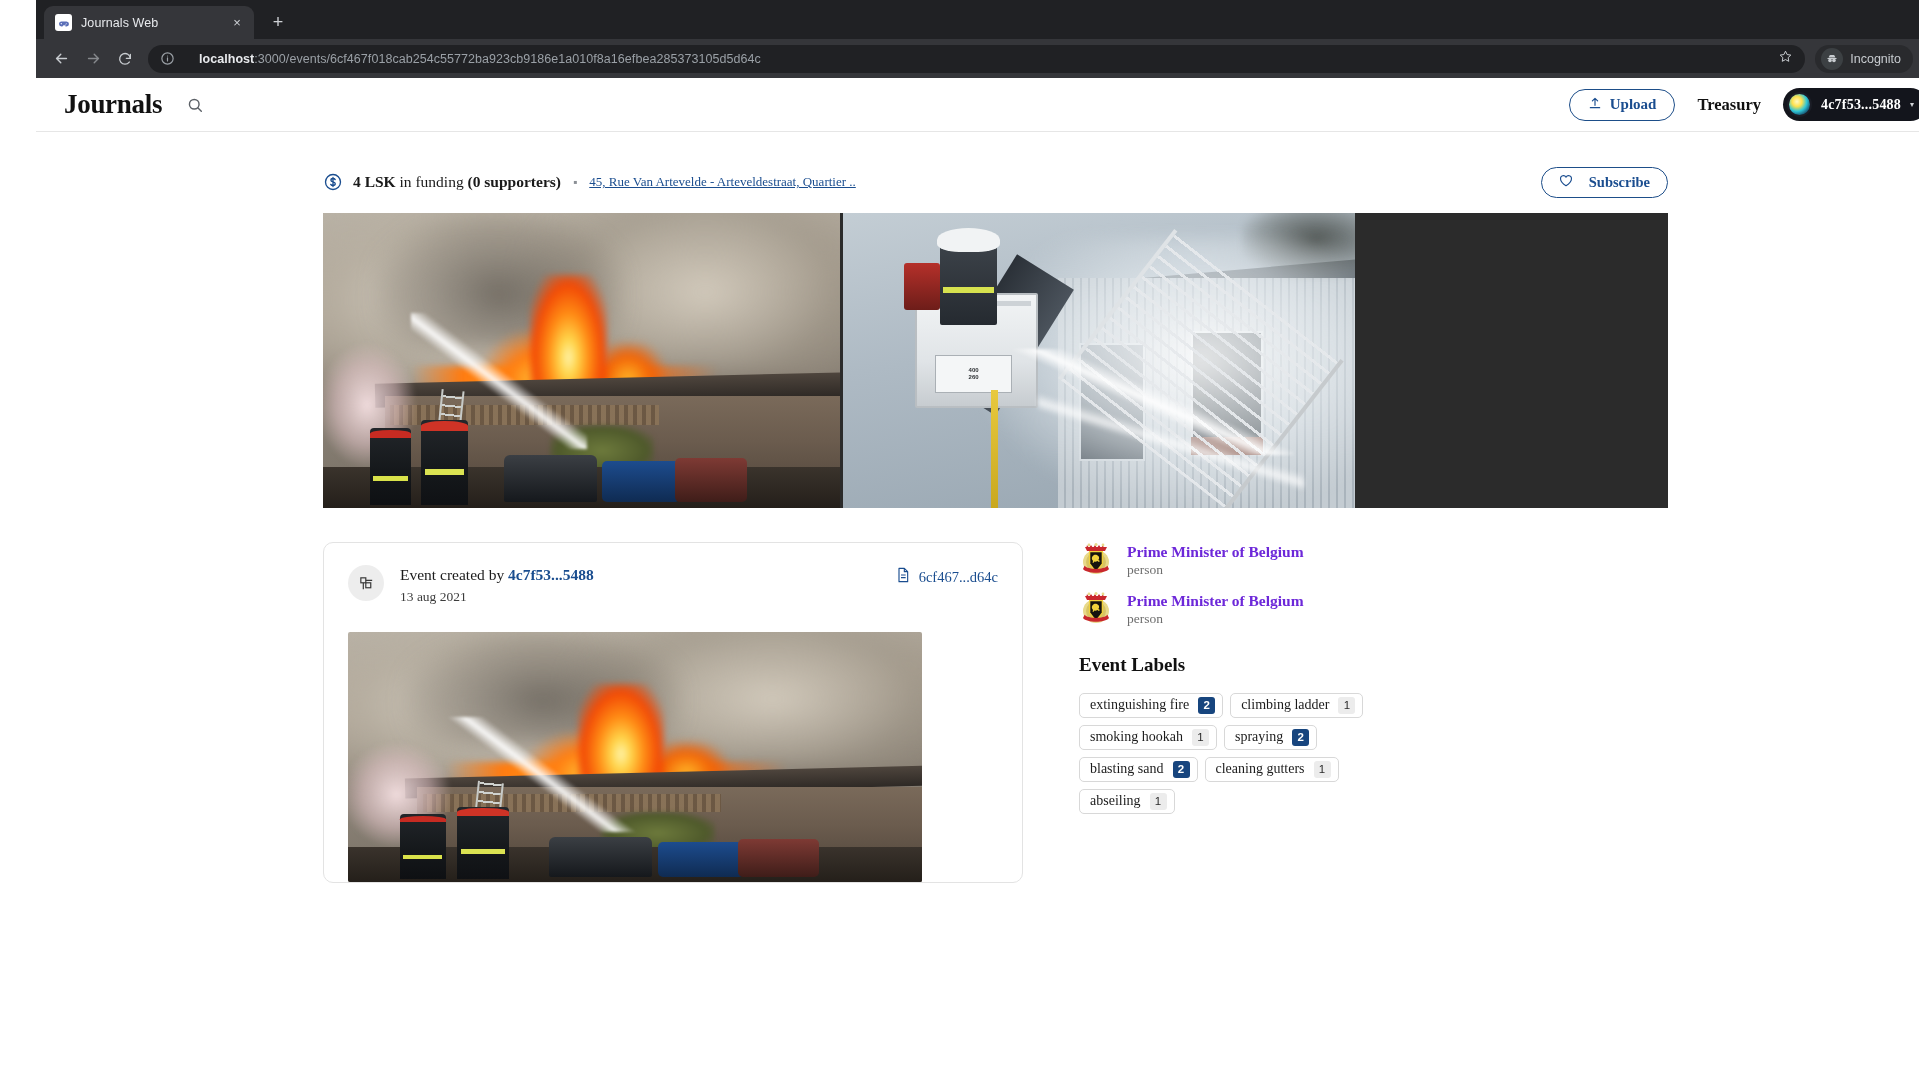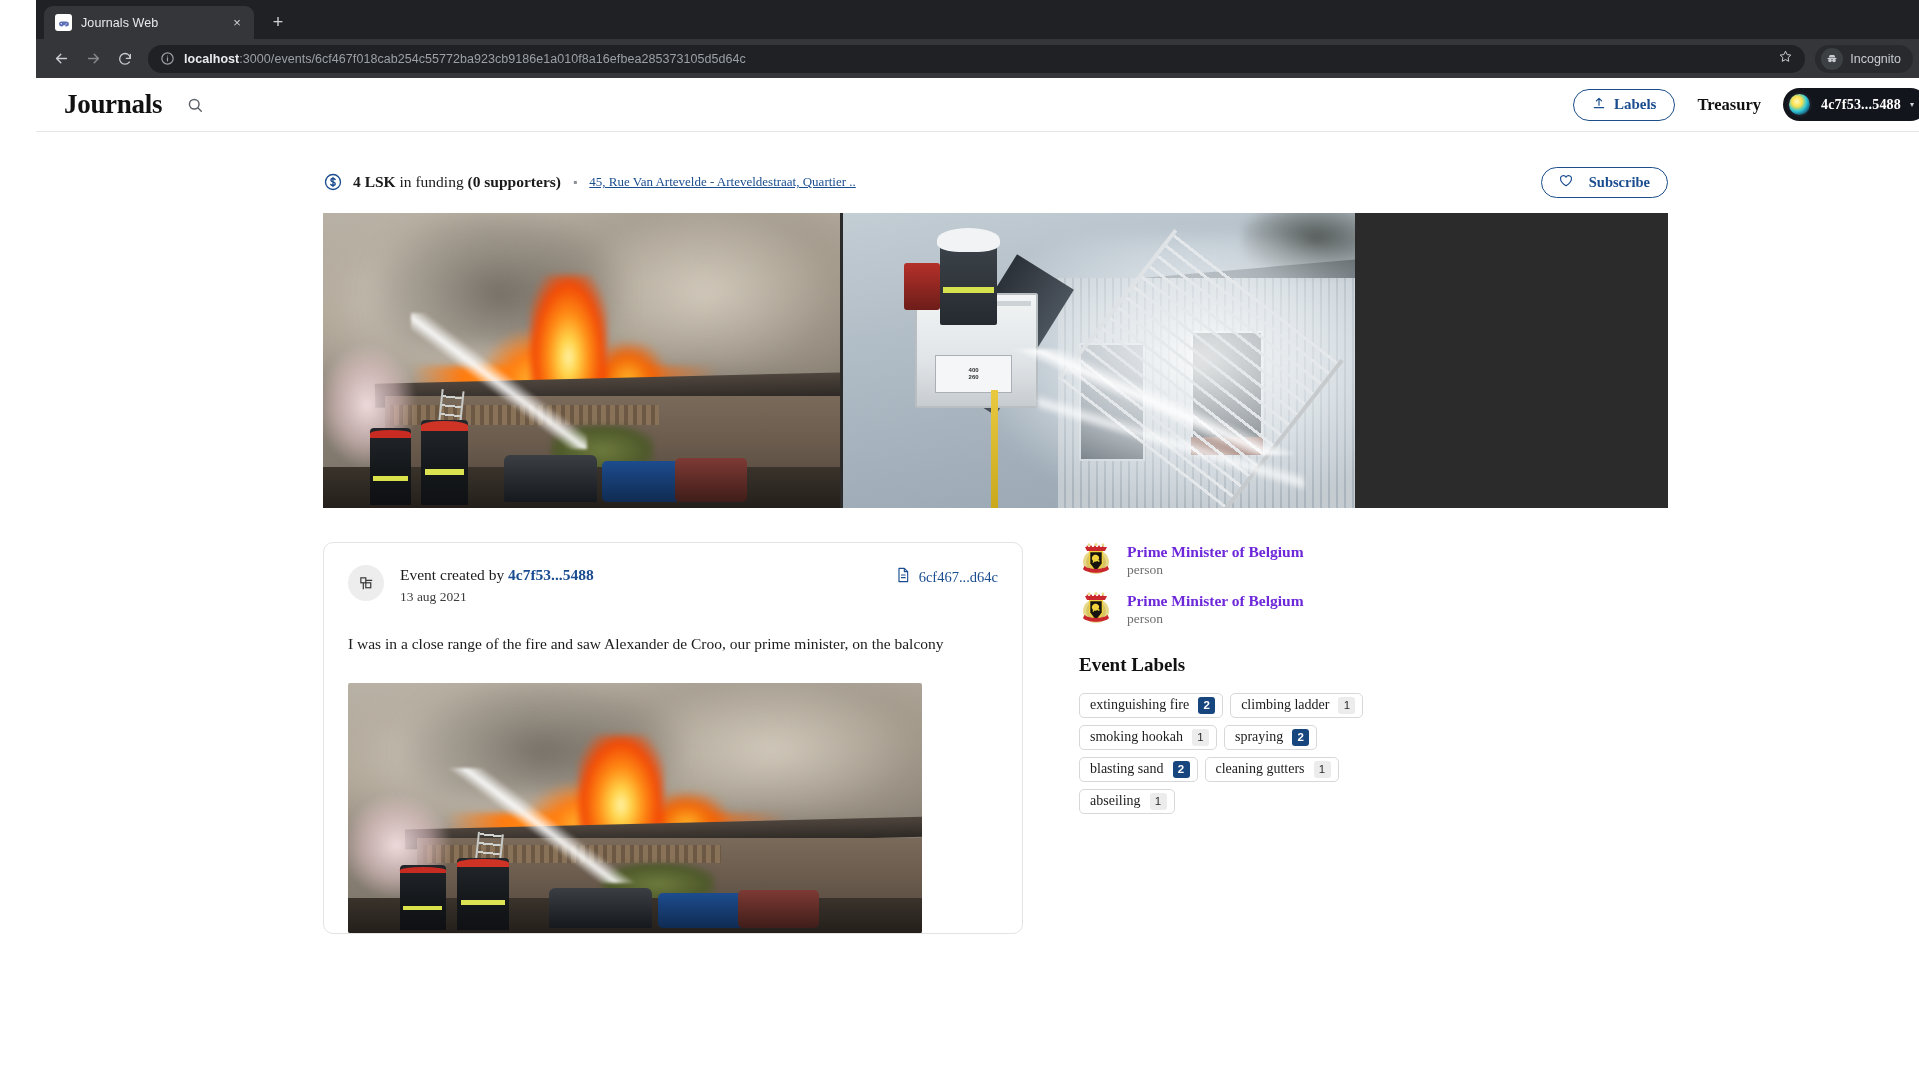--- a/index.html
+++ b/index.html
@@ -52,21 +52,21 @@
     padding: 0 10px; gap: 2px;
   }
   .nav-btn {
     width: 30px; height: 30px; border-radius: 50%;
     display: flex; align-items: center; justify-content: center;
     color: #c8ccd0; flex: 0 0 auto;
   }
   .nav-btn.dim { color: #86898d; }
   .omnibox {
     flex: 1; height: 28px; background: #202124; border-radius: 16px;
-    display: flex; align-items: center; padding: 0 12px; gap: 9px;
+    display: flex; align-items: center; padding: 0 12px; gap: 24px;
     margin: 0 8px 0 6px; min-width: 0;
   }
   .omni-info { width: 15px; height: 15px; flex: 0 0 auto; color: #9aa0a6; }
   .omni-url {
     font-size: 12.5px; color: #9aa0a6; white-space: nowrap;
     overflow: hidden; text-overflow: ellipsis; letter-spacing: .05px;
   }
   .omni-url b { color: #e8eaed; font-weight: 700; }
   .omni-star { margin-left: auto; color: #c8ccd0; flex: 0 0 auto; }
   .incognito-pill {
@@ -420,21 +420,21 @@
             <path d="M16 16l4.4 4.4"></path>
           </svg>
       </span>
       <div class="hdr-right">
         <div class="btn-upload">
           <span>
             <svg width="14" height="14" viewBox="0 0 24 24" fill="none" stroke="#1a4d8f" stroke-width="2" stroke-linecap="round" stroke-linejoin="round">
                 <path d="M12 16V4M7.5 8.5L12 4l4.5 4.5M4 20h16"></path>
               </svg>
           </span>
-          <span>Labels</span>
+          <span>Upload</span>
         </div>
         <div class="treasury">Treasury</div>
         <div class="acct-pill">
           <span class="acct-avatar"></span>
           <span class="acct-name">4c7f53...5488</span>
           <span class="acct-caret">▾</span>
         </div>
       </div>
     </div>
 
@@ -538,21 +538,20 @@
                 <span>
                   <svg width="14" height="16" viewBox="0 0 20 24" fill="none" stroke="#1a4d8f" stroke-width="1.7" stroke-linejoin="round">
                       <path d="M4 2h8l5 5v15H4z"></path>
                       <path d="M12 2v5h5"></path>
                       <path d="M7 12h7M7 16h7"></path>
                     </svg>
                 </span>
                 <span>6cf467...d64c</span>
               </div>
             </div>
-            <div class="act-body">I was in a close range of the fire and saw Alexander de Croo, our prime minister, on the balcony</div>
             <div class="act-photo">
               <div class="p1-sky"></div>
                 <div class="p1-smoke-a"></div>
                 <div class="p1-smoke-b"></div>
               <div class="p1-smoke-dark"></div>
               <div class="p1-flame-edge"></div>
                 <div class="p1-flame-2"></div>
                 <div class="p1-flame-3"></div>
               <div class="p1-flame-main"></div>
               <div class="p1-roof"></div>

